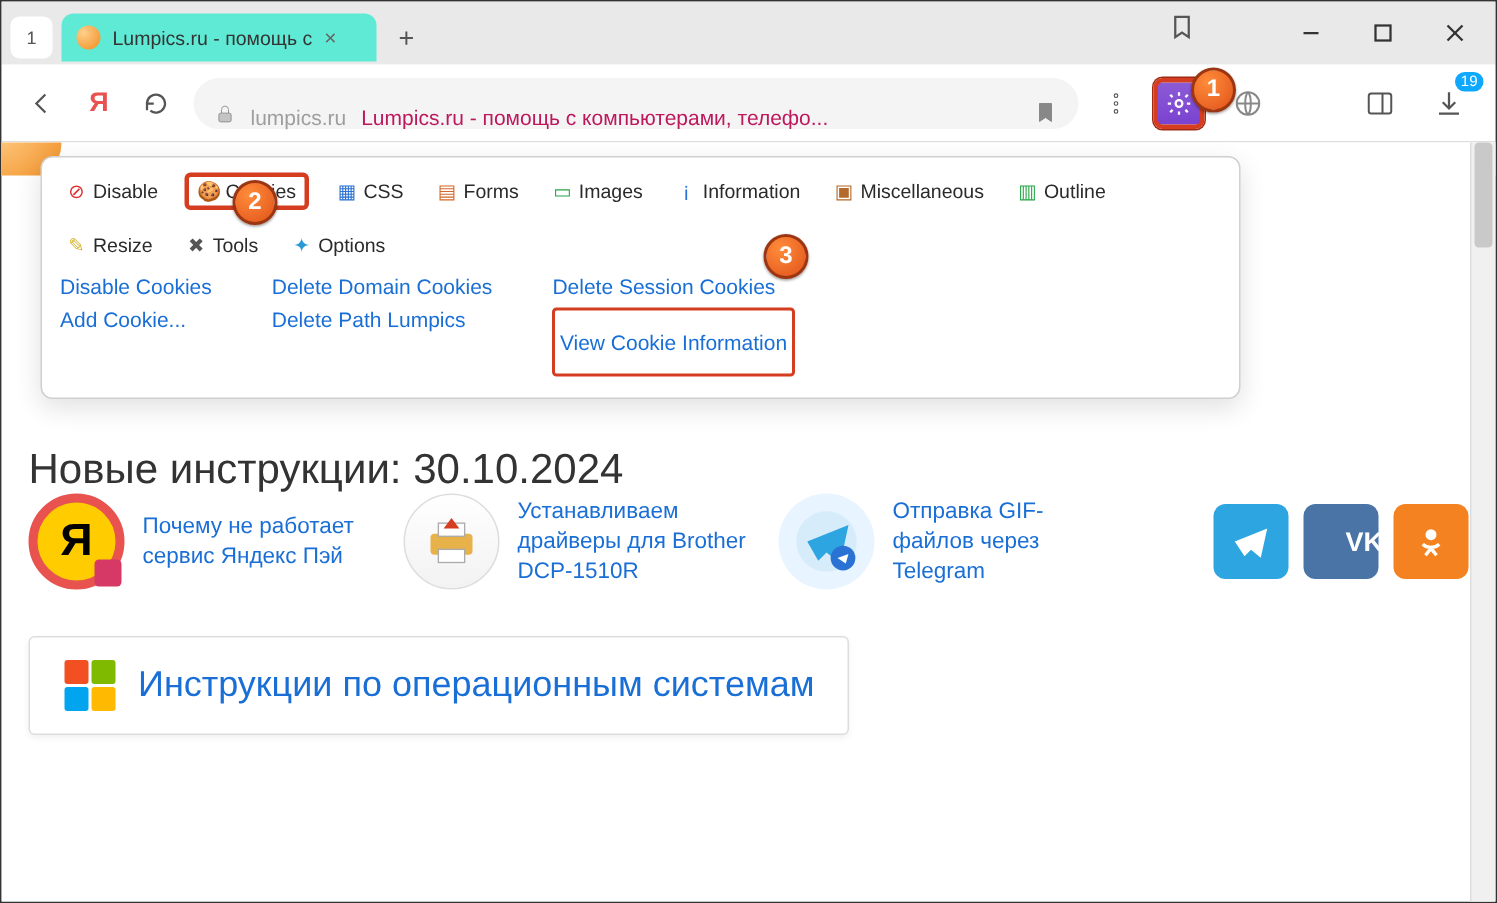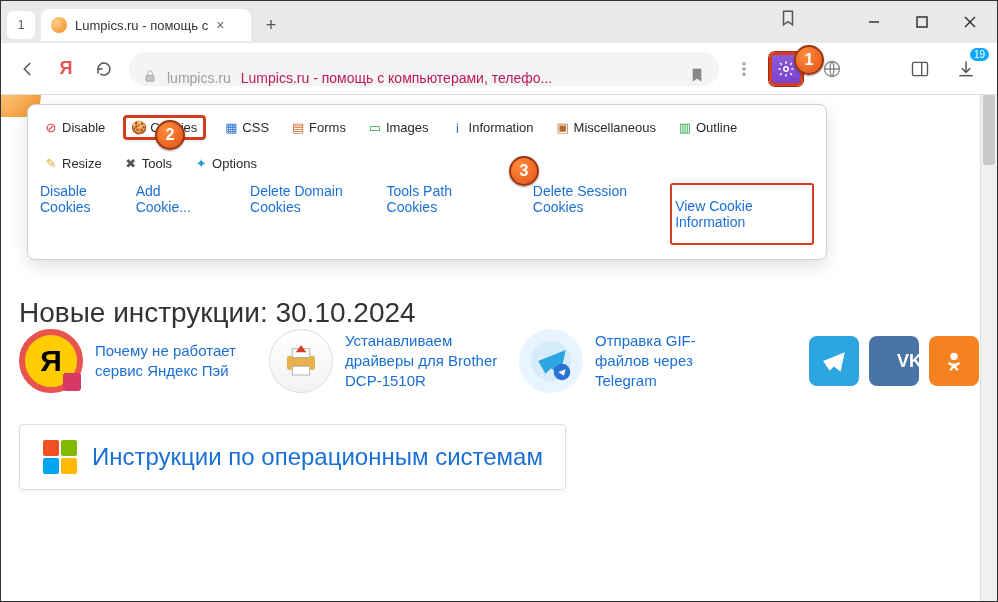--- a/index.html
+++ b/index.html
@@ -22,21 +22,21 @@
   }
   .tab-icon-left {
     width: 28px; height: 28px;
     border-radius: 6px;
     background: #fff;
     display: flex; align-items: center; justify-content: center;
     font-size: 12px; color: #555;
   }
   .tab {
     height: 32px;
-    background: #ffffff;
+    background: #5eead4;
     border-radius: 8px 8px 0 0;
     display: flex; align-items: center;
     padding: 0 10px; gap: 8px;
     min-width: 210px;
   }
   .tab .fav { width:16px; height:16px; border-radius:50%; background:radial-gradient(circle at 30% 30%, #ffcf8a, #f18c1f); }
   .tab-title { color:#333; font-size:13px; white-space:nowrap; overflow:hidden; text-overflow:ellipsis; max-width:170px; }
   .tab-x { color:#666; font-size:14px; }
   .newtab { width:28px;height:28px; display:flex;align-items:center;justify-content:center; font-size:18px; color:#555; }
   .win-controls { position:absolute; right:6px; top:0; height:42px; display:flex; align-items:center; gap:6px; }
@@ -100,21 +100,21 @@
     border-radius:8px;
     box-shadow:0 6px 18px rgba(0,0,0,.12);
     padding:10px 12px 14px;
     z-index:50;
   }
   .dev-tabs { display:flex; gap:14px; flex-wrap:wrap; align-items:center; }
   .dev-tab { display:flex; align-items:center; gap:4px; color:#2a2a2a; font-size:13px; cursor:pointer; padding:2px 4px; border-radius:3px; }
   .dev-tab .ic { width:14px; height:14px; display:inline-flex; align-items:center; justify-content:center; font-size:13px; }
   .dev-tab-cookies { border:3px solid #d43d1f; border-radius:4px; padding:2px 6px; }
   .dev-submenu { margin-top:10px; display:flex; gap:40px; }
-  .dev-col { display:flex; flex-direction:row; gap:6px; }
+  .dev-col { display:flex; flex-direction:column; gap:6px; }
   .dev-link { color:#1a6fd6; font-size:14px; cursor:pointer; }
   .dev-link-boxed { border:2px solid #d43d1f; border-radius:3px; padding:13px 3px; }
 
   
   .content-inner { padding:180px 18px 20px; }
   .section-h { font-size:28px; color:#333; font-weight:400; }
   .articles-row { display:flex; align-items:center; gap:20px; }
   .article { display:flex; align-items:center; gap:12px; width:230px; }
   .art-icon { width:64px; height:64px; border-radius:50%; background:#eee; display:flex; align-items:center; justify-content:center; font-size:26px; color:#fff; flex-shrink:0; position:relative; }
   .art-icon.y { background:#ffcc00; color:#000; font-weight:700; font-size:30px; border:6px solid #e8524f; }
@@ -309,21 +309,21 @@
           <span>Options</span>
         </span>
     </div>
     <div class="dev-submenu">
       <div class="dev-col">
         <span class="dev-link">Disable Cookies</span>
         <span class="dev-link">Add Cookie...</span>
       </div>
       <div class="dev-col">
         <span class="dev-link">Delete Domain Cookies</span>
-        <span class="dev-link">Tools Path Cookies</span>
+        <span class="dev-link">Delete Path Lumpics</span>
       </div>
       <div class="dev-col">
         <span class="dev-link">Delete Session Cookies</span>
         <span class="dev-link dev-link-boxed">View Cookie Information</span>
       </div>
     </div>
   </div>
 
   <div class="content-inner">
     <h2 class="section-h">Новые инструкции: 30.10.2024</h2>

